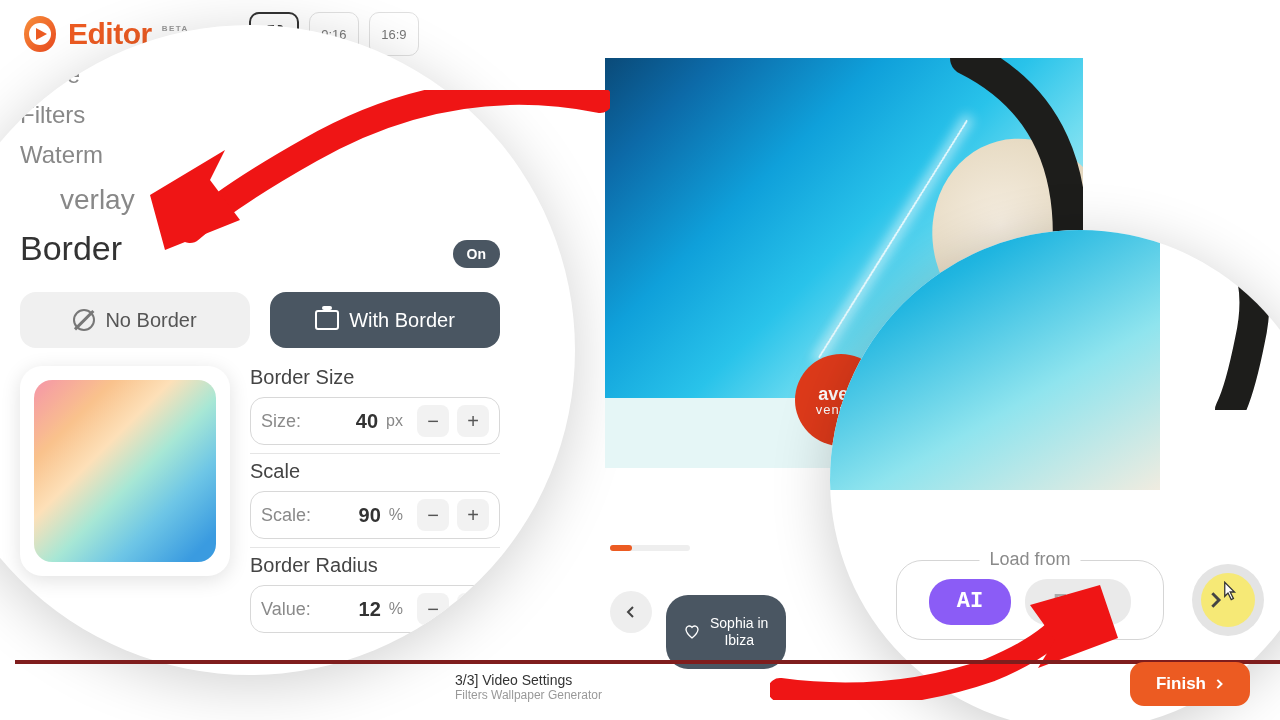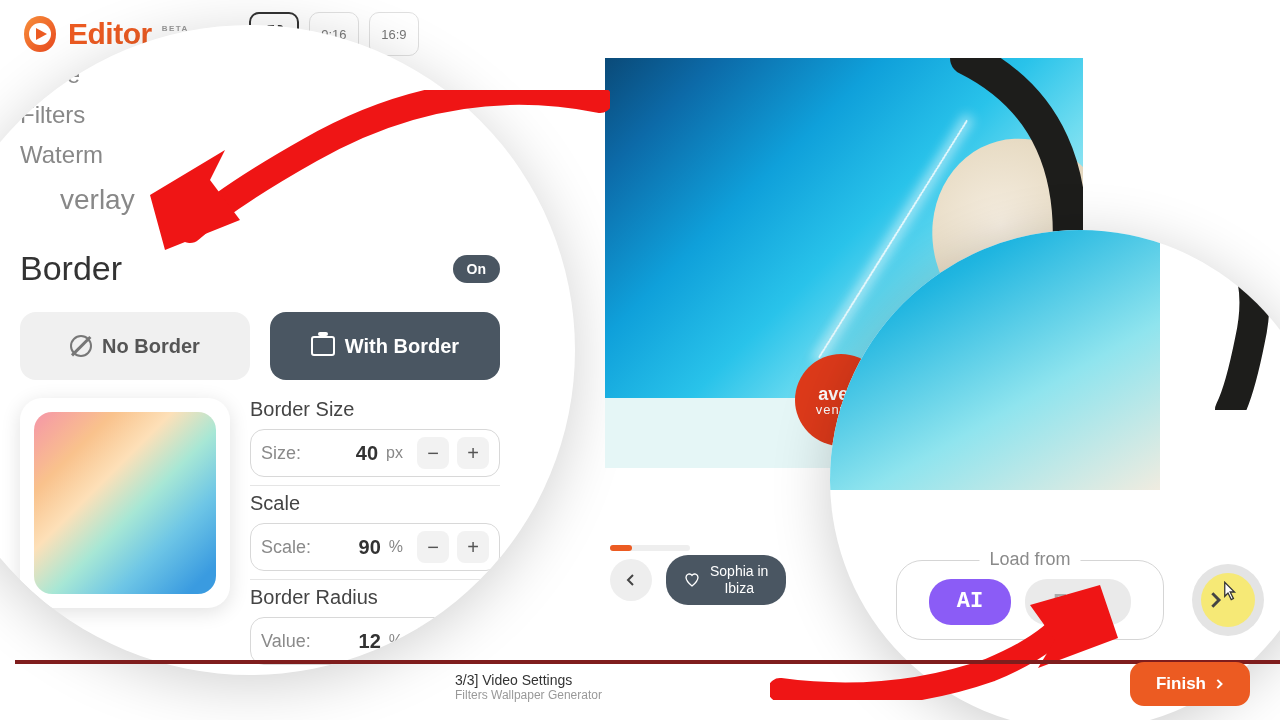--- a/index.html
+++ b/index.html
@@ -15,26 +15,26 @@
   .ratio { width: 50px; height: 44px; border: 1px solid #e0e0e0; border-radius: 10px; display: flex; align-items: center; justify-content: center; font-size: 13px; color: #777; font-weight: 500; cursor: pointer; background: #fff; }
   .ratio.active { border: 2px solid #333; }
   .ratio.active .sq { width: 18px; height: 18px; border: 2px dashed #333; border-radius: 3px; }
 
   
   .left-bubble { position: absolute; left: -75px; top: 25px; width: 650px; height: 650px; border-radius: 50%; background: #fff; box-shadow: 0 10px 60px rgba(0,0,0,0.18); overflow: hidden; }
   .lb-inner { position: absolute; left: 95px; top: 30px; width: 480px; }
   .side-item { font-size: 24px; color: #888; font-weight: 400; padding: 6px 0; }
   .overlay-lbl { font-size: 28px; color: #888; font-weight: 400; position: absolute; top: 129px; left: 40px; }
 
-  .border-row { display: flex; align-items: center; justify-content: space-between; margin-top: 28px; padding: 4px 0 18px 0; gap: 36px; }
+  .border-row { display: flex; align-items: flex-end; justify-content: space-between; margin-top: 8px; padding: 4px 0 18px 0; gap: 36px; }
   .border-title { font-size: 34px; color: #333; font-weight: 500; }
   .on-pill { background: #4a5662; color: #fff; font-size: 14px; font-weight: 600; padding: 6px 14px; border-radius: 16px; }
 
   .toggle-row { display: flex; gap: 20px; margin-top: 6px; }
-  .tbtn { flex: 1; height: 68px; border-radius: 16px; display: flex; align-items: center; justify-content: center; gap: 10px; font-size: 20px; font-weight: 700; cursor: pointer; }
+  .tbtn { flex: 1; height: 56px; border-radius: 16px; display: flex; align-items: center; justify-content: center; gap: 10px; font-size: 20px; font-weight: 400; cursor: pointer; }
   .tbtn.off { background: #f0f0f0; color: #555; }
   .tbtn.on  { background: #4a5662; color: #fff; }
   .ico-circle { width: 22px; height: 22px; border: 2.5px solid #777; border-radius: 50%; position: relative; }
   .ico-circle::after { content: ""; position: absolute; left: 50%; top: 50%; width: 26px; height: 2.5px; background: #777; transform: translate(-50%,-50%) rotate(-45deg); }
   .ico-frame { width: 24px; height: 20px; border: 2.5px solid #fff; border-radius: 3px; position: relative; }
   .ico-frame::before { content: ""; position: absolute; top: -6px; left: 50%; transform: translateX(-50%); width: 10px; height: 4px; background: #fff; border-radius: 2px; }
 
   .bottom { display: flex; gap: 20px; margin-top: 18px; }
   .swatch { width: 210px; height: 210px; border-radius: 22px; background: #fff; box-shadow: 0 4px 20px rgba(0,0,0,0.12); padding: 14px; }
   .swatch-inner { width: 100%; height: 100%; border-radius: 18px; background: linear-gradient(135deg, #f596a8 0%, #f9c28c 22%, #fde0b8 38%, #a7e7d5 55%, #6ec6e6 72%, #3a9be0 92%); }
@@ -61,21 +61,21 @@
   .badge-circ span:last-child { font-size: 13px; letter-spacing: 1px; font-weight: 500; }
   .bot-bar { height: 70px; background: #e5f6f6; }
   .black-swoosh { position: absolute; right: -4px; top: 0px; width: 160px; height: 400px; }
   .sand { position: absolute; right: -30px; bottom: 60px; width: 180px; height: 200px; border-radius: 50%; background: radial-gradient(circle at 40% 40%, #f5ede0 0%, #e8dcc5 50%, #d4c6aa 100%); transform: rotate(-15deg); }
 
   .prev-playbar { position: absolute; left: 610px; top: 545px; width: 80px; height: 6px; border-radius: 3px; background: #eee; }
   .prev-playbar::before { content: ""; position: absolute; left: 0; top: 0; height: 6px; width: 22px; border-radius: 3px; background: #ec5b22; }
 
   .prev-ctrls { position: absolute; left: 610px; top: 555px; width: 560px; display: flex; align-items: center; gap: 14px; }
   .round { width: 42px; height: 42px; border-radius: 50%; background: #eee; display: flex; align-items: center; justify-content: center; font-size: 18px; color: #444; cursor: pointer; }
-  .chip { background: #4a5662; color: #fff; border-radius: 22px; padding: 8px 18px; display: flex; align-items: center; gap: 10px; font-size: 14px; text-align: center; line-height: 1.2; cursor: pointer; }
+  .chip { background: #4a5662; color: #fff; border-radius: 22px; padding: 20px 18px; display: flex; align-items: center; gap: 10px; font-size: 14px; text-align: center; line-height: 1.2; cursor: pointer; margin-top: 40px; }
   .heart { width: 16px; height: 16px; display: inline-block; }
 
   
   .right-bubble { position: absolute; right: -50px; top: 230px; width: 500px; height: 500px; border-radius: 50%; background: #fff; box-shadow: 0 10px 60px rgba(0,0,0,0.20); overflow: hidden; }
   .rb-preview { position: absolute; top: -40px; left: -120px; width: 450px; height: 300px; background: linear-gradient(150deg, #0c6aa8 0%, #1fb5e0 40%, #8fe4ee 70%, #f0ece0 100%); }
   .rb-black { position: absolute; right: 60px; top: -20px; width: 80px; height: 200px; }
   .rb-bot { position: absolute; bottom: 90px; left: 0; right: 0; display: flex; justify-content: center; align-items: center; gap: 28px; }
   .load-box { border: 1px solid #d5d5d5; border-radius: 26px; padding: 18px 32px 14px; display: flex; gap: 14px; position: relative; }
   .load-legend { position: absolute; top: -12px; left: 50%; transform: translateX(-50%); background: #fff; padding: 0 10px; font-size: 18px; color: #8a8a8a; font-weight: 500; }
   .pill { padding: 10px 28px; border-radius: 22px; font-size: 22px; font-weight: 600; cursor: pointer; }

